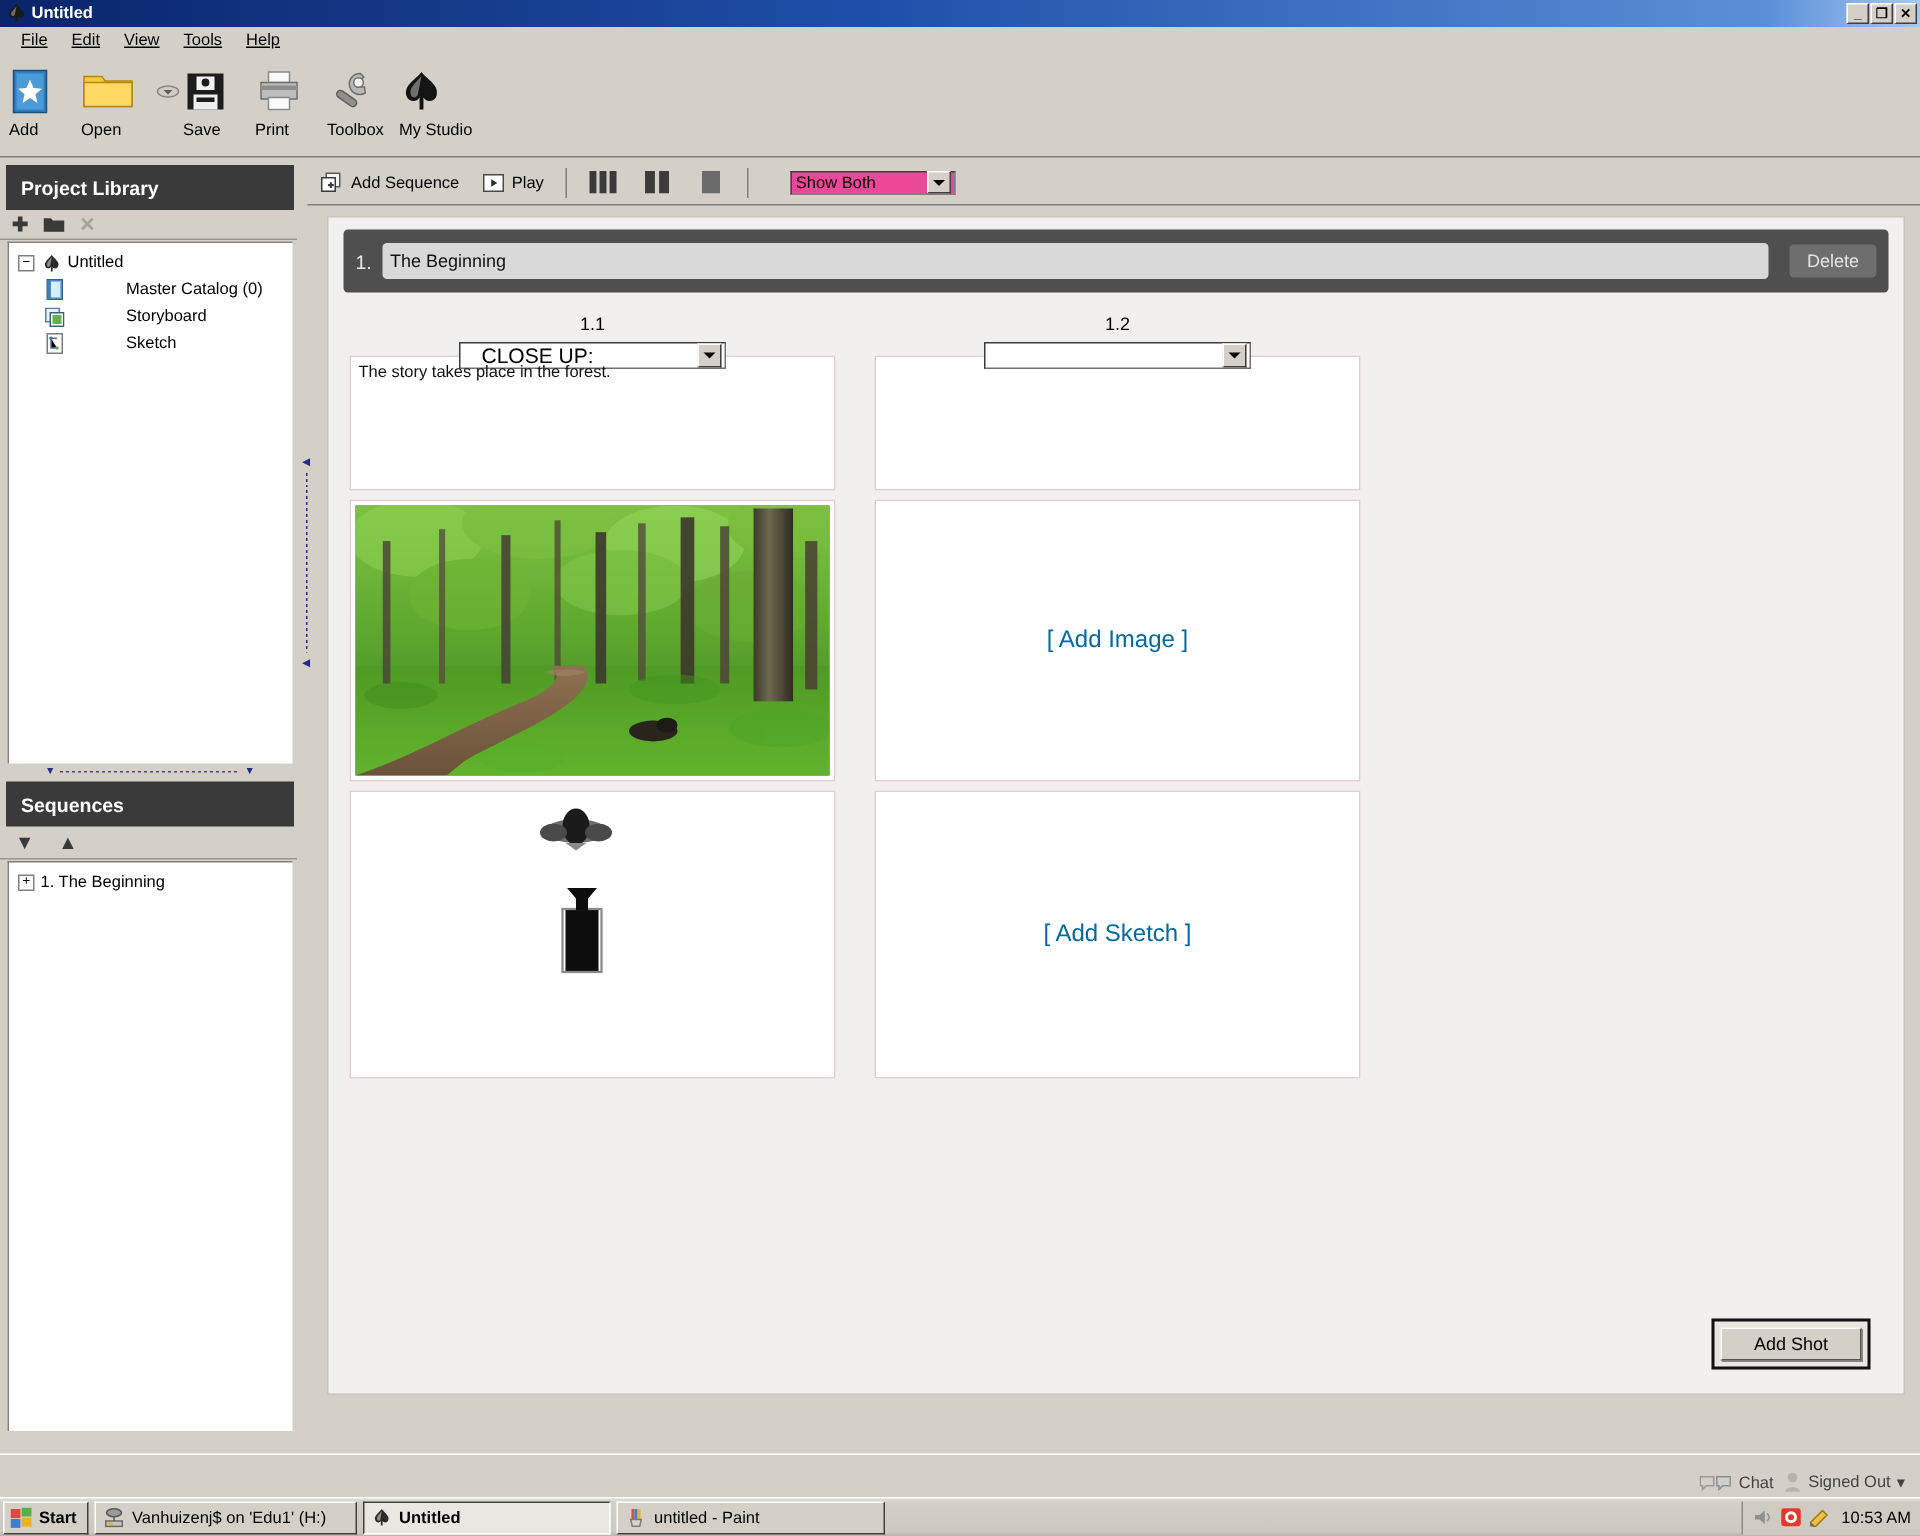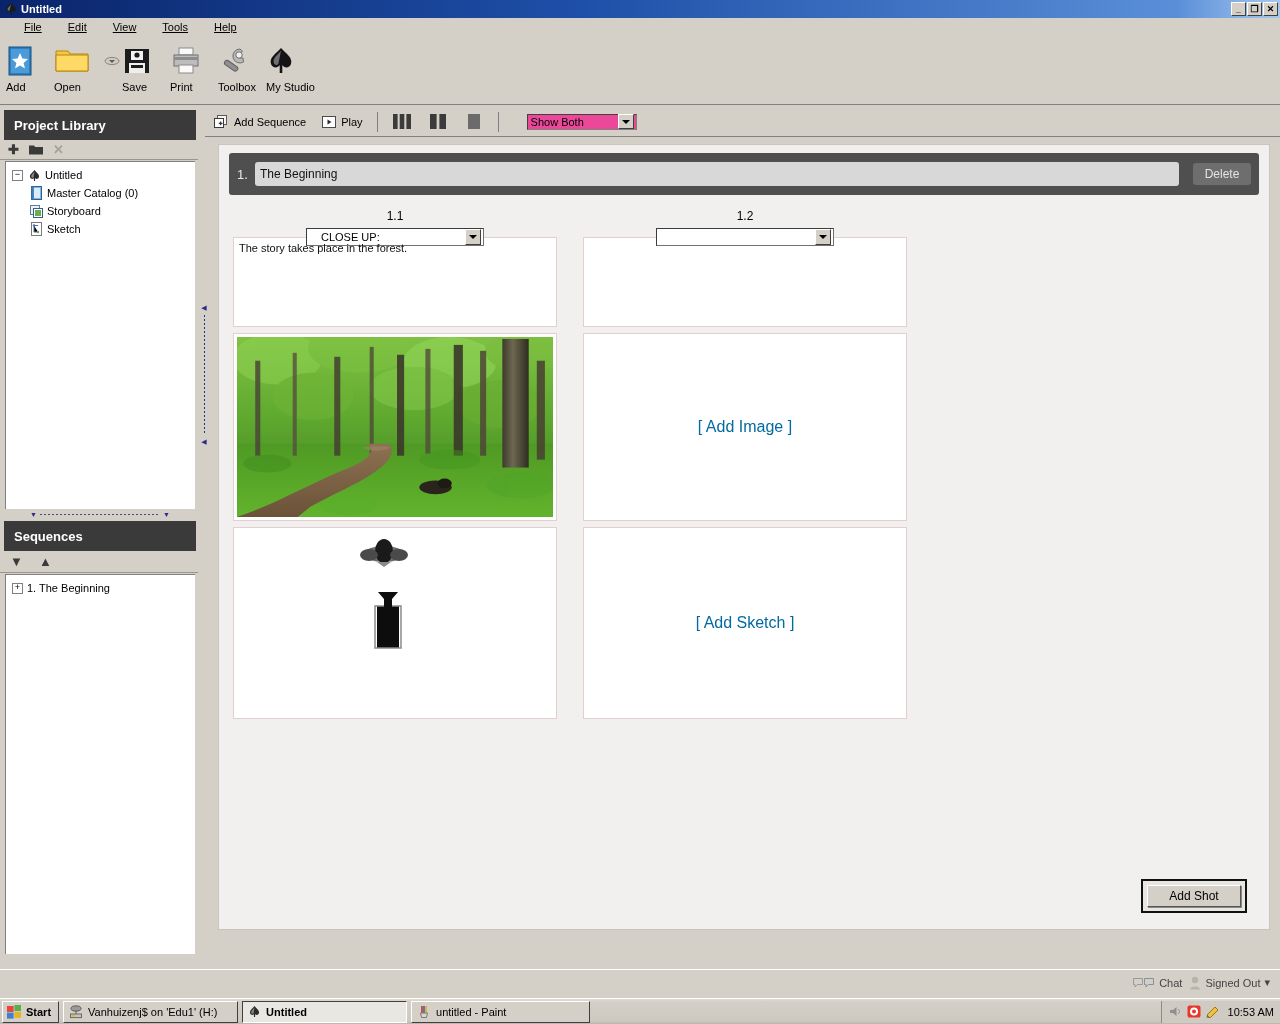--- a/index.html
+++ b/index.html
@@ -33,21 +33,21 @@
     font-size:9px;line-height:1;color:#000;font-family:"Liberation Sans",sans-serif;
   }
   
   #menubar{
     height:18px;background:#d4d0c8;display:flex;align-items:center;
     padding-left:6px;border-bottom:1px solid #d4d0c8;
   }
   .menu-item{
     padding:1px 8px;font-size:11px;color:#000;
   }
-  .menu-item u{text-decoration:underline;margin-left:10px;}
+  .menu-item u{text-decoration:underline;}
   
   #toolbar{
     height:69px;background:#d4d0c8;
     border-bottom:1px solid #808080;
     display:flex;align-items:flex-start;padding:4px 0 0 6px;
     position:relative;
   }
   .tb-btn{
     width:48px;display:flex;flex-direction:column;align-items:flex-start;
     padding-top:4px;
@@ -105,21 +105,21 @@
   .tree-box{
     background:#fff;border:1px solid #808080;border-right:none;border-bottom:none;
     margin:1px 5px 0 5px;height:348px;overflow:hidden;padding:4px 0 0 4px;
   }
   .tree-row{display:flex;align-items:center;height:18px;padding-left:2px;}
   .tree-row .tw{width:11px;height:11px;border:1px solid #808080;background:#fff;
     display:flex;align-items:center;justify-content:center;font-size:9px;line-height:1;
     margin-right:4px;color:#000;font-family:"Liberation Mono",monospace;}
   .tree-row .ti{width:14px;height:14px;margin-right:4px;display:flex;align-items:center;justify-content:center;}
   .tree-row .tl{font-size:11px;}
-  .tree-indent{padding-left:19px;}
+  .tree-indent{padding-left:19px;gap:37px;}
   .splitter-h{
     height:10px;margin:0 5px;display:flex;align-items:center;justify-content:center;gap:3px;
     color:#2b2b8a;font-size:7px;
   }
   .dots{
     flex:0 0 120px;height:1px;
     background-image:repeating-linear-gradient(to right,#4a4a7a 0 2px,transparent 2px 4px);
   }
   .seq-tools{
     height:22px;display:flex;align-items:center;gap:16px;padding-left:10px;
@@ -167,21 +167,21 @@
   }
   .shots{display:flex;padding:14px 0 0 14px;gap:26px;}
   .shot-col{width:324px;}
   .shot-head{display:flex;align-items:center;gap:5px;height:22px;flex-direction:column;}
   .shot-id{font-size:12px;}
   .shot-sel{
     width:178px;height:20px;background:#fff;
     border:1px solid #707070;border-top-color:#3c3c3c;border-left-color:#3c3c3c;
     display:flex;align-items:center;
   }
-  .shot-sel .val{flex:1 1 auto;padding-left:14px;font-size:11px;}
+  .shot-sel .val{flex:1 1 auto;padding-left:14px;font-size:14px;}
   .shot-sel .sel-arrow{width:16px;height:16px;}
   .field{
     background:#fff;border:1px solid #e3cfd1;margin-top:6px;
   }
   .text-field{height:90px;padding:4px 5px;font-size:11px;color:#111;}
   .img-field{height:188px;display:flex;align-items:center;justify-content:center;overflow:hidden;}
   .sk-field{height:192px;display:flex;align-items:center;justify-content:center;}
   .placeholder{color:#0369a1;font-size:16px;}
   .img-field.filled{padding:3px;}
   .forest{width:100%;height:100%;position:relative;overflow:hidden;background:#2f5a1c;}
@@ -195,21 +195,21 @@
   .add-shot{
     width:94px;height:22px;background:#d4d0c8;
     border:1px solid #fff;border-right-color:#555;border-bottom-color:#555;
     display:flex;align-items:center;justify-content:center;font-size:12px;
     box-shadow:1px 1px 0 #888;
   }
   
   #statusbar{
     position:absolute;left:0;top:969px;width:1280px;height:26px;
     background:#d4d0c8;border-top:1px solid #ffffff;
-    display:flex;align-items:center;justify-content:flex-end;gap:7px;
+    display:flex;align-items:flex-end;justify-content:flex-end;gap:7px;
     padding-right:10px;
   }
   .sb-item{display:flex;align-items:center;gap:4px;font-size:11px;color:#444;}
   
   #taskbar{
     position:absolute;left:0;top:998px;width:1280px;height:26px;
     background:linear-gradient(to bottom,#e0dcd2 0%,#d4d0c8 12%,#cdc9c0 88%,#b9b5ac 100%);
     border-top:1px solid #fff;display:flex;align-items:center;
   }
   .start-btn{

